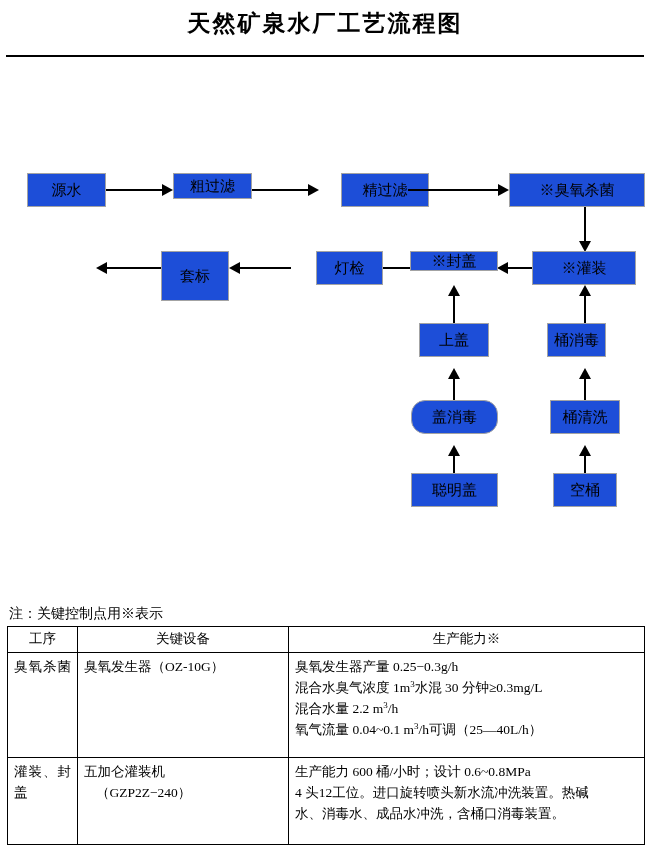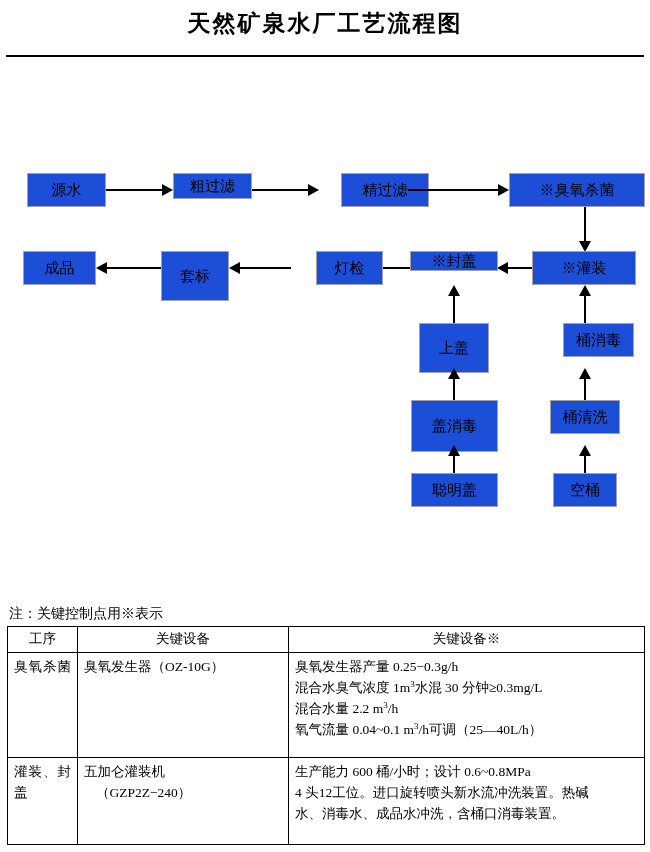--- a/index.html
+++ b/index.html
@@ -200,49 +200,46 @@
   <div class="conn-h" style="left:240px; top:267px; width:51px;"></div>
   <div class="arrow arrow-left" style="left:229px; top:262px;"></div>
 
   <div class="node" style="left:161px; top:251px; width:68px; height:50px;">
     <span>套标</span>
   </div>
 
   <div class="conn-h" style="left:107px; top:267px; width:54px;"></div>
   <div class="arrow arrow-left" style="left:96px; top:262px;"></div>
 
-  <div class="node" style="left:23px; top:251px; width:73px; height:34px;">
-    <span>成品</span>
-  </div>
 
   <div class="conn-v" style="left:453px; top:296px; height:27px;"></div>
   <div class="arrow arrow-up" style="left:448px; top:285px;"></div>
 
-  <div class="node" style="left:419px; top:323px; width:70px; height:50px;">
+  <div class="node" style="left:419px; top:323px; width:70px; height:34px;">
     <span>上盖</span>
   </div>
 
   <div class="conn-v" style="left:453px; top:379px; height:35px;"></div>
   <div class="arrow arrow-up" style="left:448px; top:368px;"></div>
 
-  <div class="node" style="left:411px; top:400px; width:87px; height:52px;">
+  <div class="node" style="left:411px; top:400px; width:87px; height:34px;border-radius:14px;">
     <span>盖消毒</span>
   </div>
 
   <div class="conn-v" style="left:453px; top:456px; height:35px;"></div>
   <div class="arrow arrow-up" style="left:448px; top:445px;"></div>
 
   <div class="node" style="left:411px; top:473px; width:87px; height:34px;">
     <span>聪明盖</span>
   </div>
 
   <div class="conn-v" style="left:584px; top:296px; height:27px;"></div>
   <div class="arrow arrow-up" style="left:579px; top:285px;"></div>
 
-  <div class="node" style="left:547px; top:323px; width:71px; height:34px;margin-left:16px;">
+  <div class="node" style="left:547px; top:323px; width:59px; height:34px;">
     <span>桶消毒</span>
   </div>
 
   <div class="conn-v" style="left:584px; top:379px; height:35px;"></div>
   <div class="arrow arrow-up" style="left:579px; top:368px;"></div>
 
   <div class="node" style="left:550px; top:400px; width:70px; height:34px;">
     <span>桶清洗</span>
   </div>
 
@@ -260,21 +257,21 @@
 <table id="param-table">
   <colgroup>
     <col class="col-proc">
     <col class="col-equip">
     <col class="col-param">
   </colgroup>
   <thead>
     <tr>
       <th>工序</th>
       <th>关键设备</th>
-      <th>关键设备※</th>
+      <th>生产能力※</th>
     </tr>
   </thead>
   <tbody>
     <tr class="r1">
       <td class="cell-proc">臭氧杀菌</td>
       <td class="cell-equip">
         <span>臭氧发生器（OZ-10G）</span>
       </td>
       <td class="cell-param">
         <div>臭氧发生器产量 0.25−0.3g/h</div>

